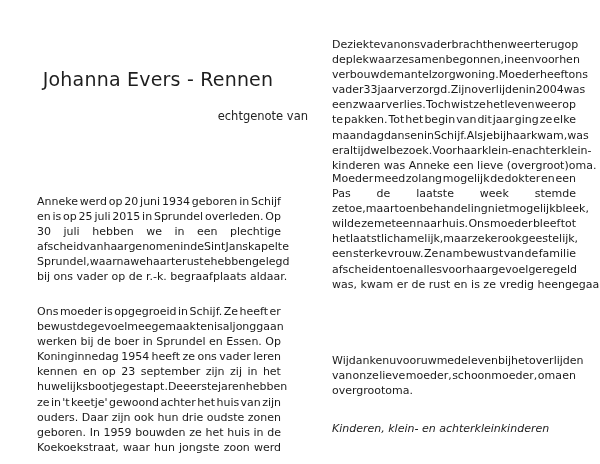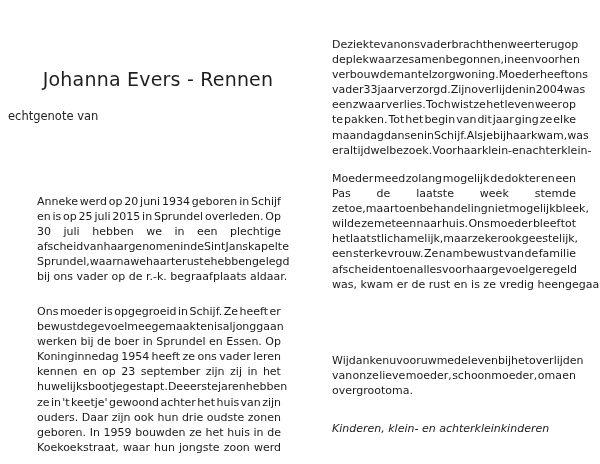--- a/index.html
+++ b/index.html
@@ -1,20 +1,20 @@
 <!DOCTYPE html>
 <html><head>
   <meta charset="utf-8">
   <style>
     html, body { margin: 0; padding: 0; background: #ffffff; }
     body { width: 600px; height: 464px; position: relative; overflow: hidden;
            font-family: "DejaVu Sans", sans-serif; color: #1a1a1a; }
     .title { position: absolute; left: 0; width: 300px; text-align: center;
              font-size: 19px; top: 38px; letter-spacing: 0.2px; color: #1e1e1e; }
-    .subtitle { position: absolute; left: 0; width: 300px; text-align: left;
+    .subtitle { position: absolute; left: 0; width: 300px; text-align: right;
                 font-size: 11.5px; top: 79px; color: #222; }
     .spouse { position: absolute; left: 0; width: 300px; text-align: center;
               font-size: 15px; top: 103px; color: #1e1e1e; }
     .para { position: absolute; font-size: 11px; line-height: 15.1px; }
     .line { display: flex; justify-content: space-between; white-space: nowrap; height: 15.1px; }
     .line.last { justify-content: flex-start; }
     .line span.w { display: inline-block; }
   </style>
 </head>
 <body>
@@ -271,20 +271,21 @@
           <span class="w">er</span>
           <span class="w">altijd</span>
           <span class="w">wel</span>
           <span class="w">bezoek.</span>
           <span class="w">Voor</span>
           <span class="w">haar</span>
           <span class="w">klein-</span>
           <span class="w">en</span>
           <span class="w">achterklein-</span>
         </div>
+        <div class="line last">kinderen was Anneke een lieve (overgroot)oma.</div>
       </div>
     <div class="para" style="left:32px;top:171px;width:244px;">
         <div class="line">
           <span class="w">Moeder</span>
           <span class="w">meed</span>
           <span class="w">zolang</span>
           <span class="w">mogelijk</span>
           <span class="w">de</span>
           <span class="w">dokter</span>
           <span class="w">en</span>

